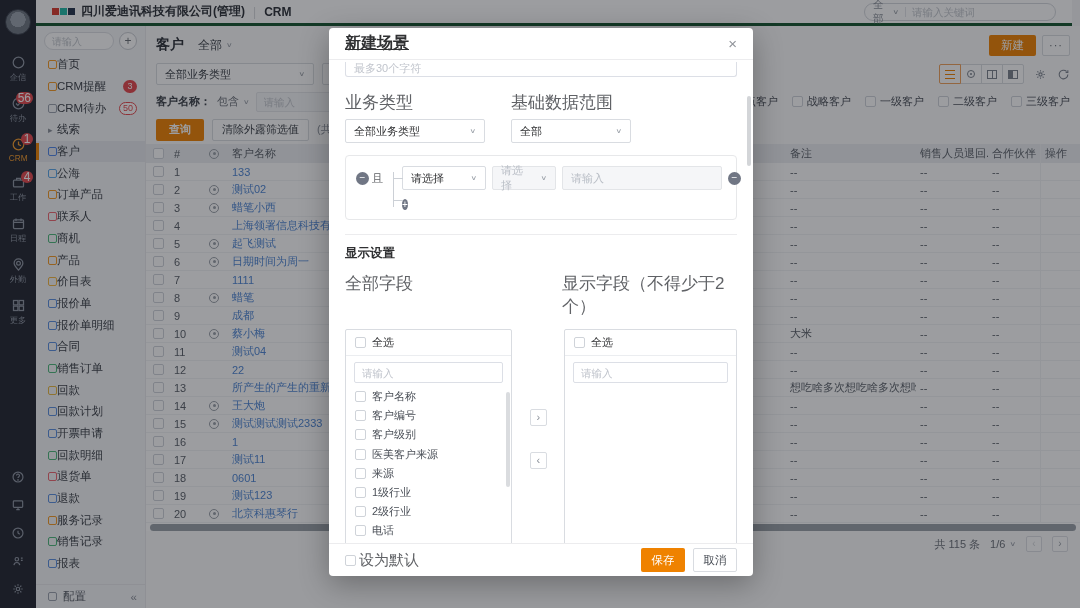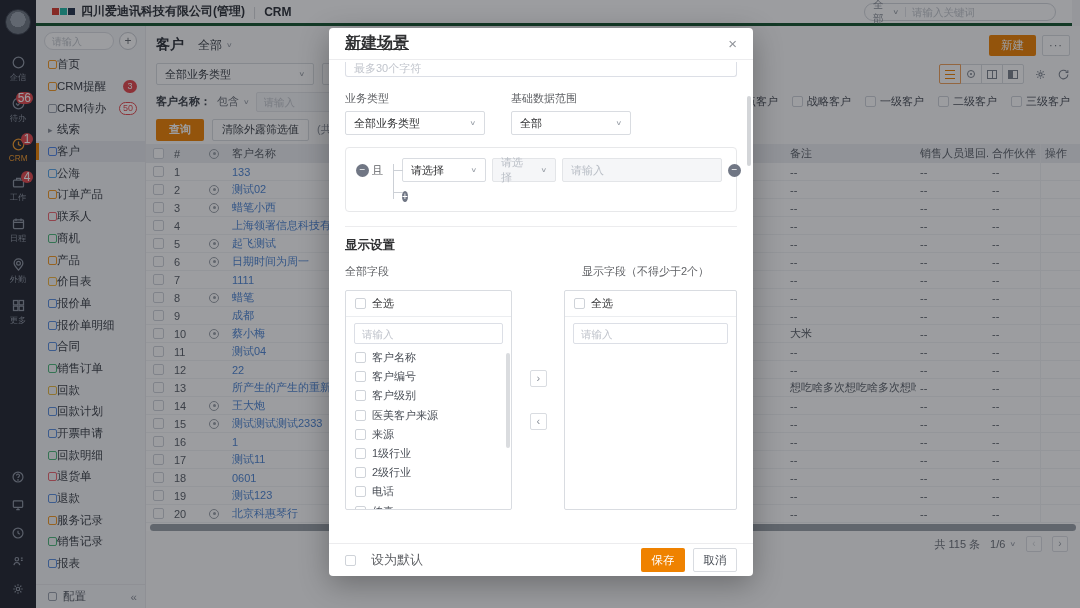--- a/index.html
+++ b/index.html
@@ -121,21 +121,21 @@
   .overlay { position:absolute; inset:0; background:rgba(18,21,28,.42); z-index:40; }
   .modal { position:absolute; left:329px; top:28px; width:424px; height:548px; background:#fff; border-radius:4px; box-shadow:0 8px 30px rgba(0,0,0,.3); z-index:50; display:flex; flex-direction:column; }
   .m-head { height:32px; border-bottom:1px solid #ececee; display:flex; align-items:center; padding:0 16px; }
   .m-title { font-size:16px; font-weight:bold; color:#303133;text-decoration:underline; }
   .m-close { margin-left:auto; color:#909399; font-size:15px; cursor:pointer; line-height:1; }
   .m-body { position:relative; flex:1; padding:2px 16px 0; overflow:hidden; }
   .m-scrollthumb { position:absolute; right:2px; top:36px; width:4px; height:70px; background:#d3d5d8; border-radius:2px; }
   .cut-input { height:15px; border:1px solid #dcdfe6; border-top:none; border-radius:0 0 3px 3px; padding:0 8px; font-size:11px; line-height:13px; color:#c0c4cc; overflow:hidden; margin-bottom:14px; }
   .m-section { font-size:12.5px; font-weight:bold; color:#303133; margin:4px 0 10px; }
   .m-cols { display:flex; gap:26px; margin-bottom:12px; }
-  .m-field-label { font-size:11px; color:#606266; margin-bottom:5px; }
+  .m-field-label { font-size:17px; color:#606266; margin-bottom:5px; }
   .msel { height:24px; border:1px solid #d9dce1; border-radius:2px; background:#fff; display:flex; align-items:center; justify-content:space-between; gap:8px; padding:0 8px; font-size:11px; color:#303133; cursor:pointer; }
   .msel.grey { background:#f5f6f8; color:#b9bec6; border-color:#e3e5e8; }
   .w140 { width:140px; } .w120 { width:120px; } .w84 { width:84px; } .w64 { width:64px; }
   .cond-box { border:1px solid #e7e8ea; border-radius:4px; padding:10px 10px 8px; margin-bottom:14px; }
   .cond-main { display:flex; align-items:flex-start; }
   .cond-and { display:flex; align-items:center; gap:3px; color:#606266; font-size:11px; margin-top:5px; }
   .circle-btn { width:13px; height:13px; border-radius:50%; background:#707684; color:#fff; font-size:10px; line-height:12px; text-align:center; cursor:pointer; flex:none; }
   .circle-btn.minus::after { content:"−"; }
   .circle-btn.plus::after { content:"+"; }
   .cond-bracket { width:10px; align-self:stretch; border-left:1px solid #ccd0d6; margin:6px 8px 4px 10px; position:relative; }
@@ -153,21 +153,21 @@
   .lb-head { height:26px; border-bottom:1px solid #ebedf0; display:flex; align-items:center; gap:6px; padding:0 9px; font-size:11px; color:#303133; flex:none; }
   .lb-search { margin:6px 8px 2px; flex:none; }
   .lb-search input { width:100%; height:21px; border:1px solid #dcdfe6; border-radius:2px; font-size:10.5px; padding:0 7px; outline:none; }
   .lb-search input::placeholder { color:#c0c4cc; }
   .lb-items { flex:1; overflow:hidden; padding-top:2px; }
   .lb-item { display:flex; align-items:center; gap:6px; padding:0 9px; height:19.2px; font-size:11px; color:#4a4f57; cursor:pointer; }
   .lb-thumb { position:absolute; right:1px; top:62px; width:4px; height:95px; background:#dadcdf; border-radius:2px; }
   .transfer { width:56px; display:flex; flex-direction:column; align-items:center; justify-content:center; gap:26px; }
   .t-btn { width:17px; height:17px; border:1px solid #d9dce1; border-radius:2px; background:#fff; color:#8a9099; font-size:11px; line-height:15px; text-align:center; cursor:pointer; }
   .m-foot { height:33px; border-top:1px solid #ececee; display:flex; align-items:center; padding:0 16px; flex:none; }
-  .df-label { display:flex; align-items:center; gap:15px; font-size:13px; color:#606266; cursor:pointer; }
+  .df-label { display:flex; align-items:center; gap:3px; font-size:15px; color:#606266; cursor:pointer; }
   .foot-btns { margin-left:auto; display:flex; gap:8px; }
   .btn-save { background:#ef8200; color:#fff; border:none; width:44px; height:24px; border-radius:2px; font-size:11.5px; cursor:pointer; }
   .btn-cancel { background:#fff; color:#4a4f57; border:1px solid #d9dce1; width:44px; height:24px; border-radius:2px; font-size:11.5px; cursor:pointer; }
 </style>
 </head>
 <body>
 
 <aside class="rail">
   <div class="avatar"></div>
 

